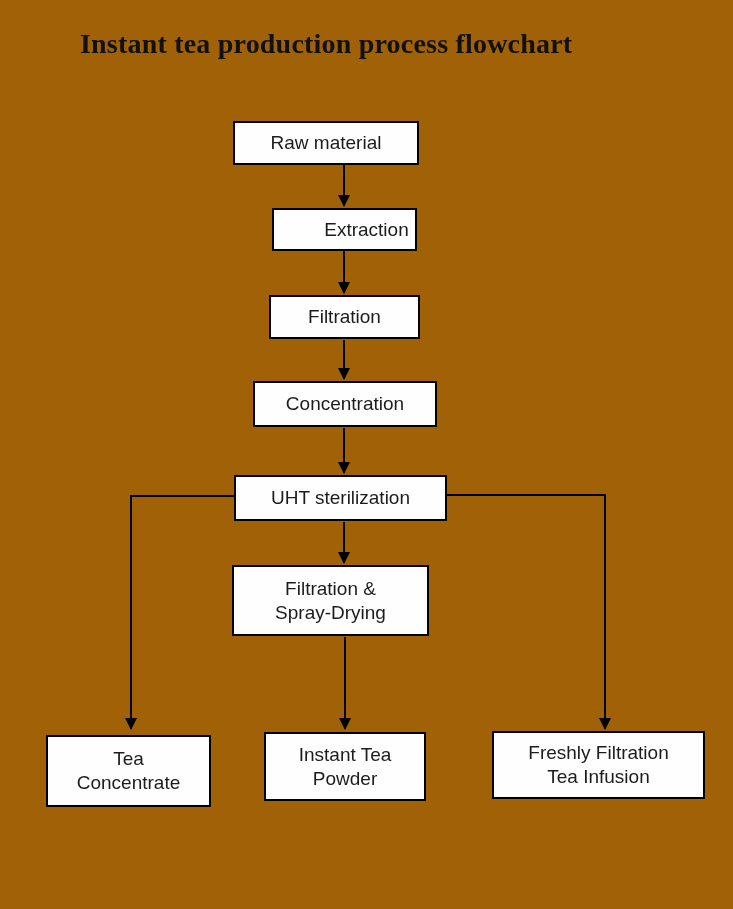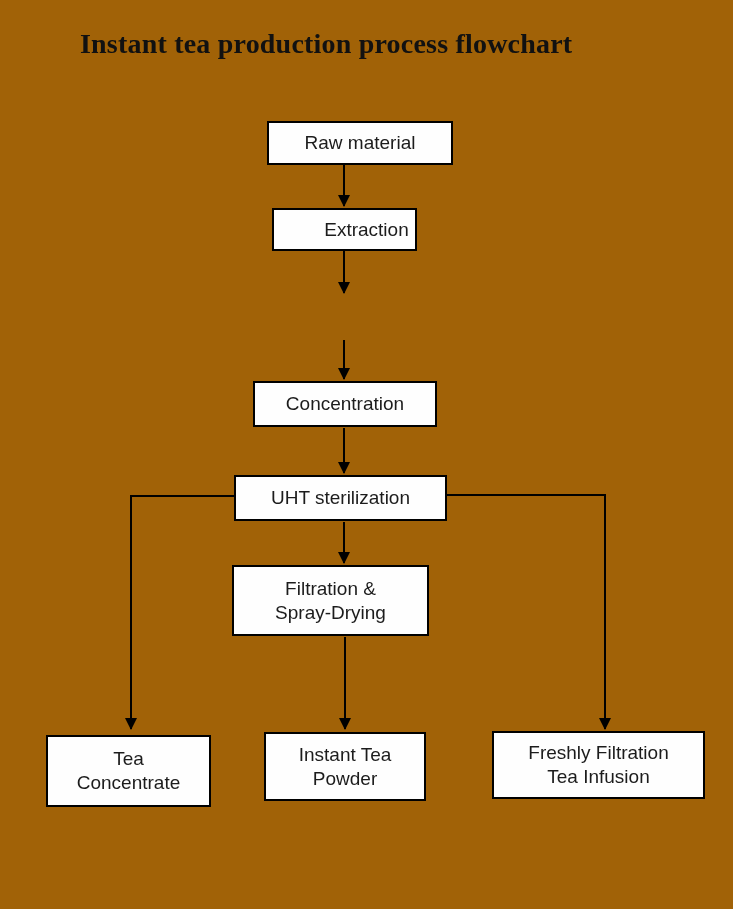--- a/index.html
+++ b/index.html
@@ -43,21 +43,21 @@
     justify-content: center;
     text-align: center;
     font-size: 19px;
     color: #1c1c1c;
     line-height: 1.25;
   }
   .node .label {
     white-space: pre-line;
   }
   
-  #node-raw-material            { left: 267px; top: 121px; width: 186px; height: 44px; }
+  #node-raw-material            { left: 233px; top: 121px; width: 186px; height: 44px; }
   #node-extraction              { left: 272px; top: 208px; width: 145px; height: 43px; padding-left: 44px; }
   #node-filtration              { left: 269px; top: 295px; width: 151px; height: 44px; }
   #node-concentration           { left: 253px; top: 381px; width: 184px; height: 46px; }
   #node-uht-sterilization       { left: 234px; top: 475px; width: 213px; height: 46px; }
   #node-filtration-spray-drying { left: 232px; top: 565px; width: 197px; height: 71px; }
   #node-tea-concentrate         { left:  46px; top: 695px; width: 165px; height: 72px; margin-top: 40px; }
   #node-instant-tea-powder      { left: 264px; top: 732px; width: 162px; height: 69px; }
   #node-freshly-extracted       { left: 492px; top: 731px; width: 213px; height: 68px; }
 </style>
 </head>
@@ -86,20 +86,23 @@
   </svg>
 
   <div class="node" id="node-raw-material">
     <span class="label">Raw material</span>
   </div>
 
   <div class="node" id="node-extraction">
     <span class="label">Extraction</span>
   </div>
 
+  <div class="node" id="node-filtration">
+    <span class="label">Filtration</span>
+  </div>
 
   <div class="node" id="node-uht-sterilization">
     <span class="label">UHT sterilization</span>
   </div>
 
   <div class="node" id="node-concentration">
     <span class="label">Concentration</span>
   </div>
 
   <div class="node" id="node-filtration-spray-drying">

